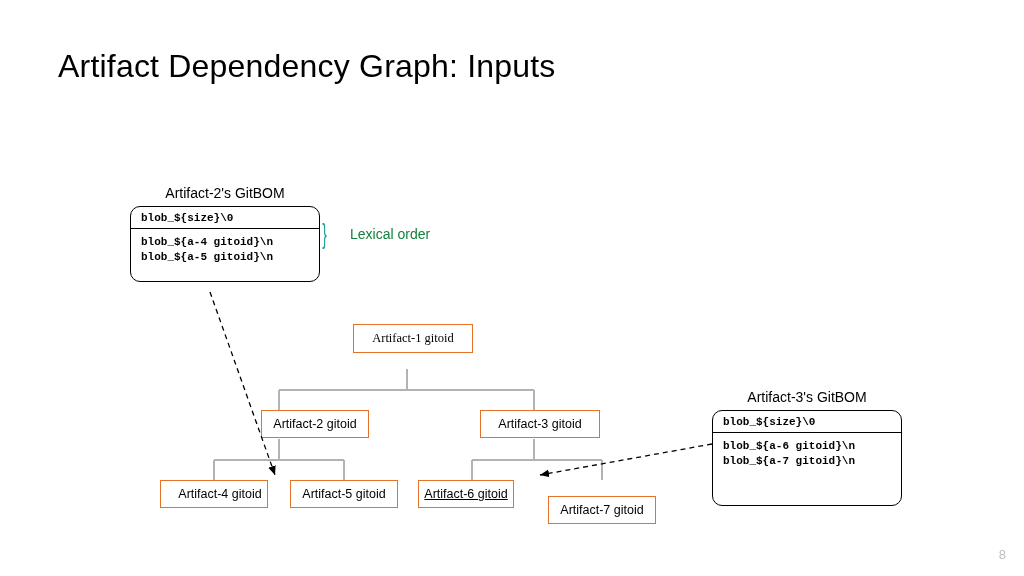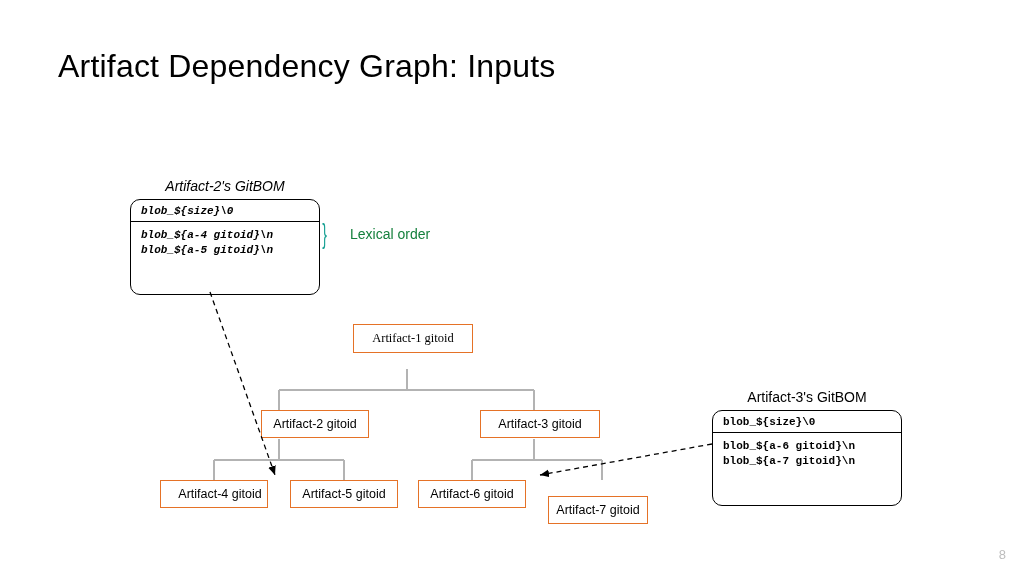--- a/index.html
+++ b/index.html
@@ -96,21 +96,21 @@
     pointer-events: none;
   }
 </style>
 </head>
 <body>
 
 <div class="title">Artifact Dependency Graph: Inputs</div>
 
 <div class="page-num">8</div>
 
-<div class="card" style="left:130px; top:199px; height:96px;font-style:italic;">
+<div class="card" style="left:130px; top:206px; height:76px;">
   <div class="card-title">Artifact-2's GitBOM</div>
   <div class="card-header">blob_${size}\0</div>
   <div class="card-body">blob_${a-4 gitoid}\n
 blob_${a-5 gitoid}\n</div>
 </div>
 
 <div class="brace" style="left:320px; top:218px;">}</div>
 <div class="lex" style="left:350px; top:226px;">Lexical order</div>
 
 <div class="card" style="left:712px; top:368px; height:96px;margin-top:42px;">
@@ -120,22 +120,22 @@
 blob_${a-7 gitoid}\n</div>
 </div>
 
 <div class="obox" style="left:353px; top:324px; width:120px;font-family:Liberation Serif, serif;">Artifact-1 gitoid</div>
 
 <div class="obox" style="left:225px; top:410px; width:108px;margin-left:36px;">Artifact-2 gitoid</div>
 <div class="obox" style="left:480px; top:410px; width:120px;">Artifact-3 gitoid</div>
 
 <div class="obox" style="left:160px; top:480px; width:108px;padding-left:16px;">Artifact-4 gitoid</div>
 <div class="obox" style="left:290px; top:480px; width:108px;">Artifact-5 gitoid</div>
-<div class="obox" style="left:418px; top:480px; width:108px;">Artifact-6 gitoid</div>
-<div class="obox" style="left:548px; top:496px; width:100px;">Artifact-7 gitoid</div>
+<div class="obox" style="left:418px; top:480px; width:96px;text-decoration:underline;">Artifact-6 gitoid</div>
+<div class="obox" style="left:548px; top:496px; width:108px;">Artifact-7 gitoid</div>
 
 <svg class="overlay">
   <defs>
     <marker id="arrow" markerWidth="8" markerHeight="8" refX="7" refY="3" orient="auto" markerUnits="strokeWidth">
         <path d="M0,0 L7,3 L0,6 Z" fill="#000"></path>
       </marker>
   </defs>
 
   <g stroke="#b3b3b3" stroke-width="2" fill="none">
 

